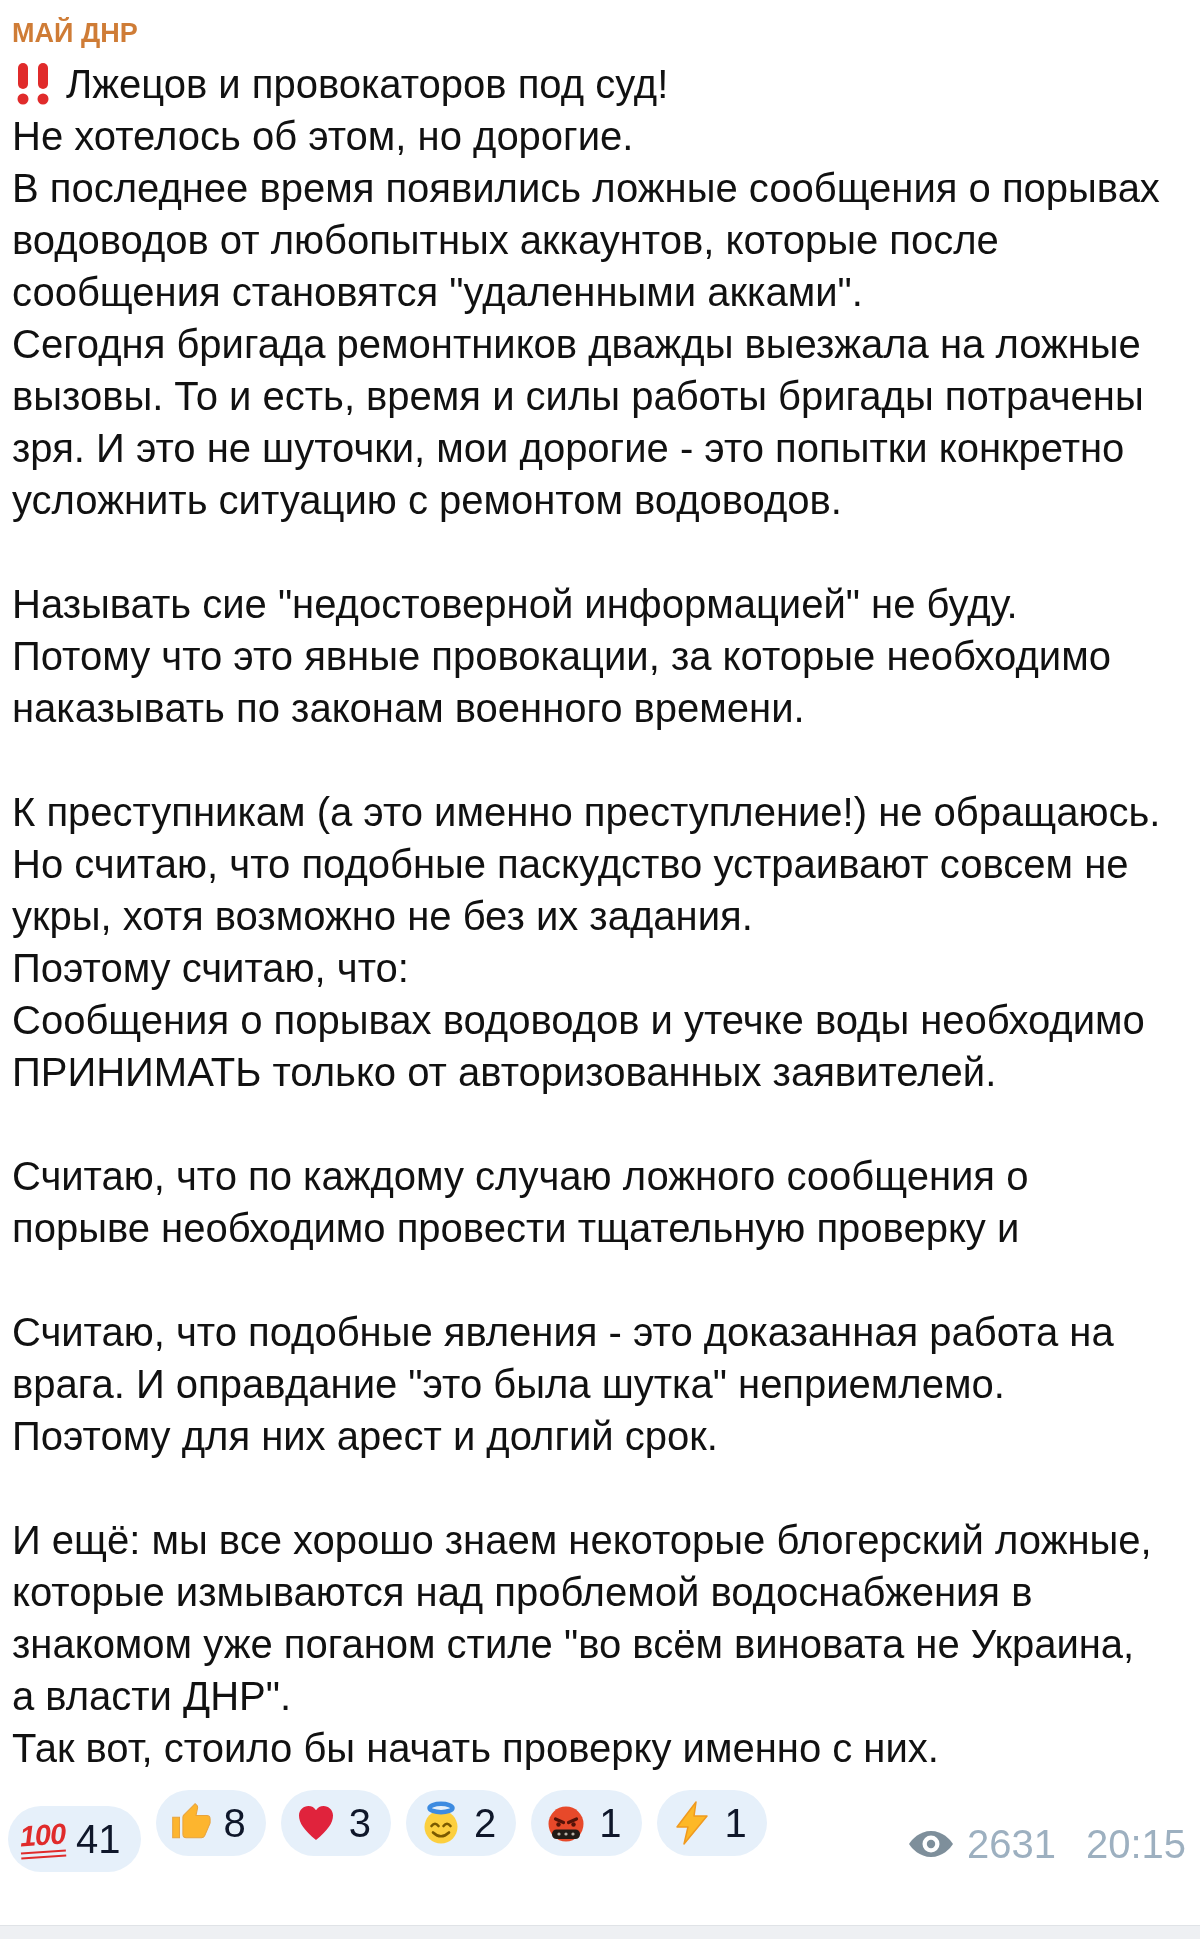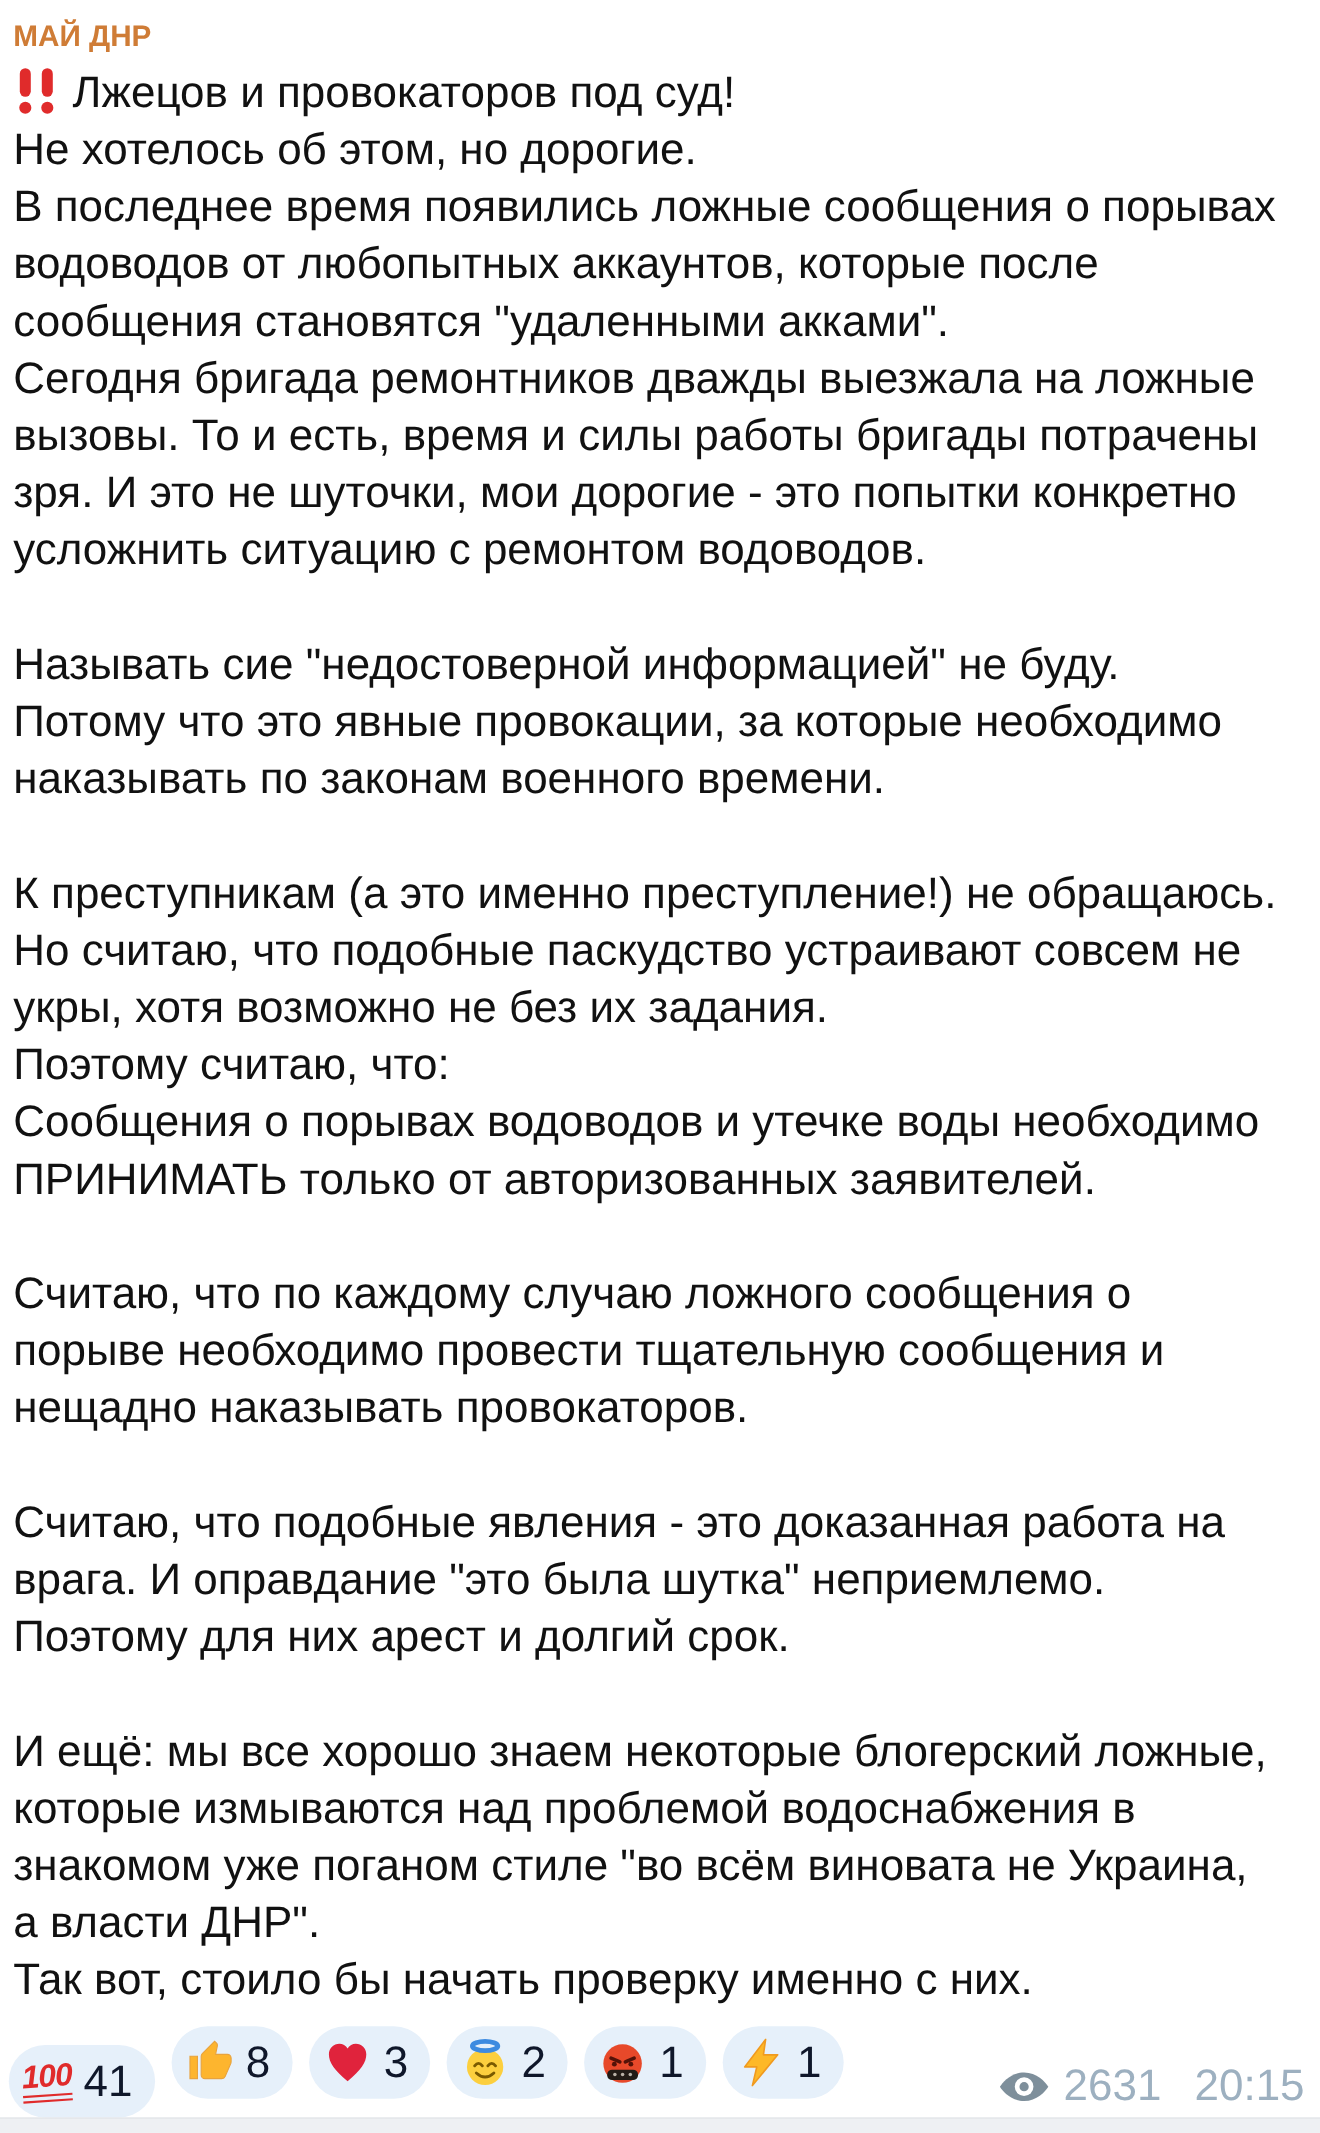--- a/index.html
+++ b/index.html
@@ -95,22 +95,21 @@
       <div class="post-line"><span>наказывать по законам военного времени.</span></div>
       <div class="post-line">&nbsp;</div>
       <div class="post-line"><span>К преступникам (а это именно преступление!) не обращаюсь.</span></div>
       <div class="post-line"><span>Но считаю, что подобные паскудство устраивают совсем не</span></div>
       <div class="post-line"><span>укры, хотя возможно не без их задания.</span></div>
       <div class="post-line"><span>Поэтому считаю, что:</span></div>
       <div class="post-line u"><span>Сообщения о порывах водоводов и утечке воды необходимо</span></div>
       <div class="post-line u"><span>ПРИНИМАТЬ только от авторизованных заявителей.</span></div>
       <div class="post-line">&nbsp;</div>
       <div class="post-line u"><span>Считаю, что по каждому случаю ложного сообщения о</span></div>
-      <div class="post-line u"><span>порыве необходимо провести тщательную сообщения и</span></div>
-      <div class="post-line u"><span>нещадно наказывать провокаторов.</span></div>
+      <div class="post-line u"><span>порыве необходимо провести тщательную проверку и</span></div>
       <div class="post-line">&nbsp;</div>
       <div class="post-line u"><span>Считаю, что подобные явления - это доказанная работа на</span></div>
       <div class="post-line u"><span>врага. И оправдание "это была шутка" неприемлемо.</span></div>
       <div class="post-line u"><span>Поэтому для них арест и долгий срок.</span></div>
       <div class="post-line">&nbsp;</div>
       <div class="post-line"><span>И ещё: мы все хорошо знаем некоторые блогерский ложные,</span></div>
       <div class="post-line"><span>которые измываются над проблемой водоснабжения в</span></div>
       <div class="post-line"><span>знакомом уже поганом стиле "во всём виновата не Украина,</span></div>
       <div class="post-line"><span>а власти ДНР".</span></div>
       <div class="post-line"><span>Так вот, стоило бы начать проверку именно с них.</span></div>

